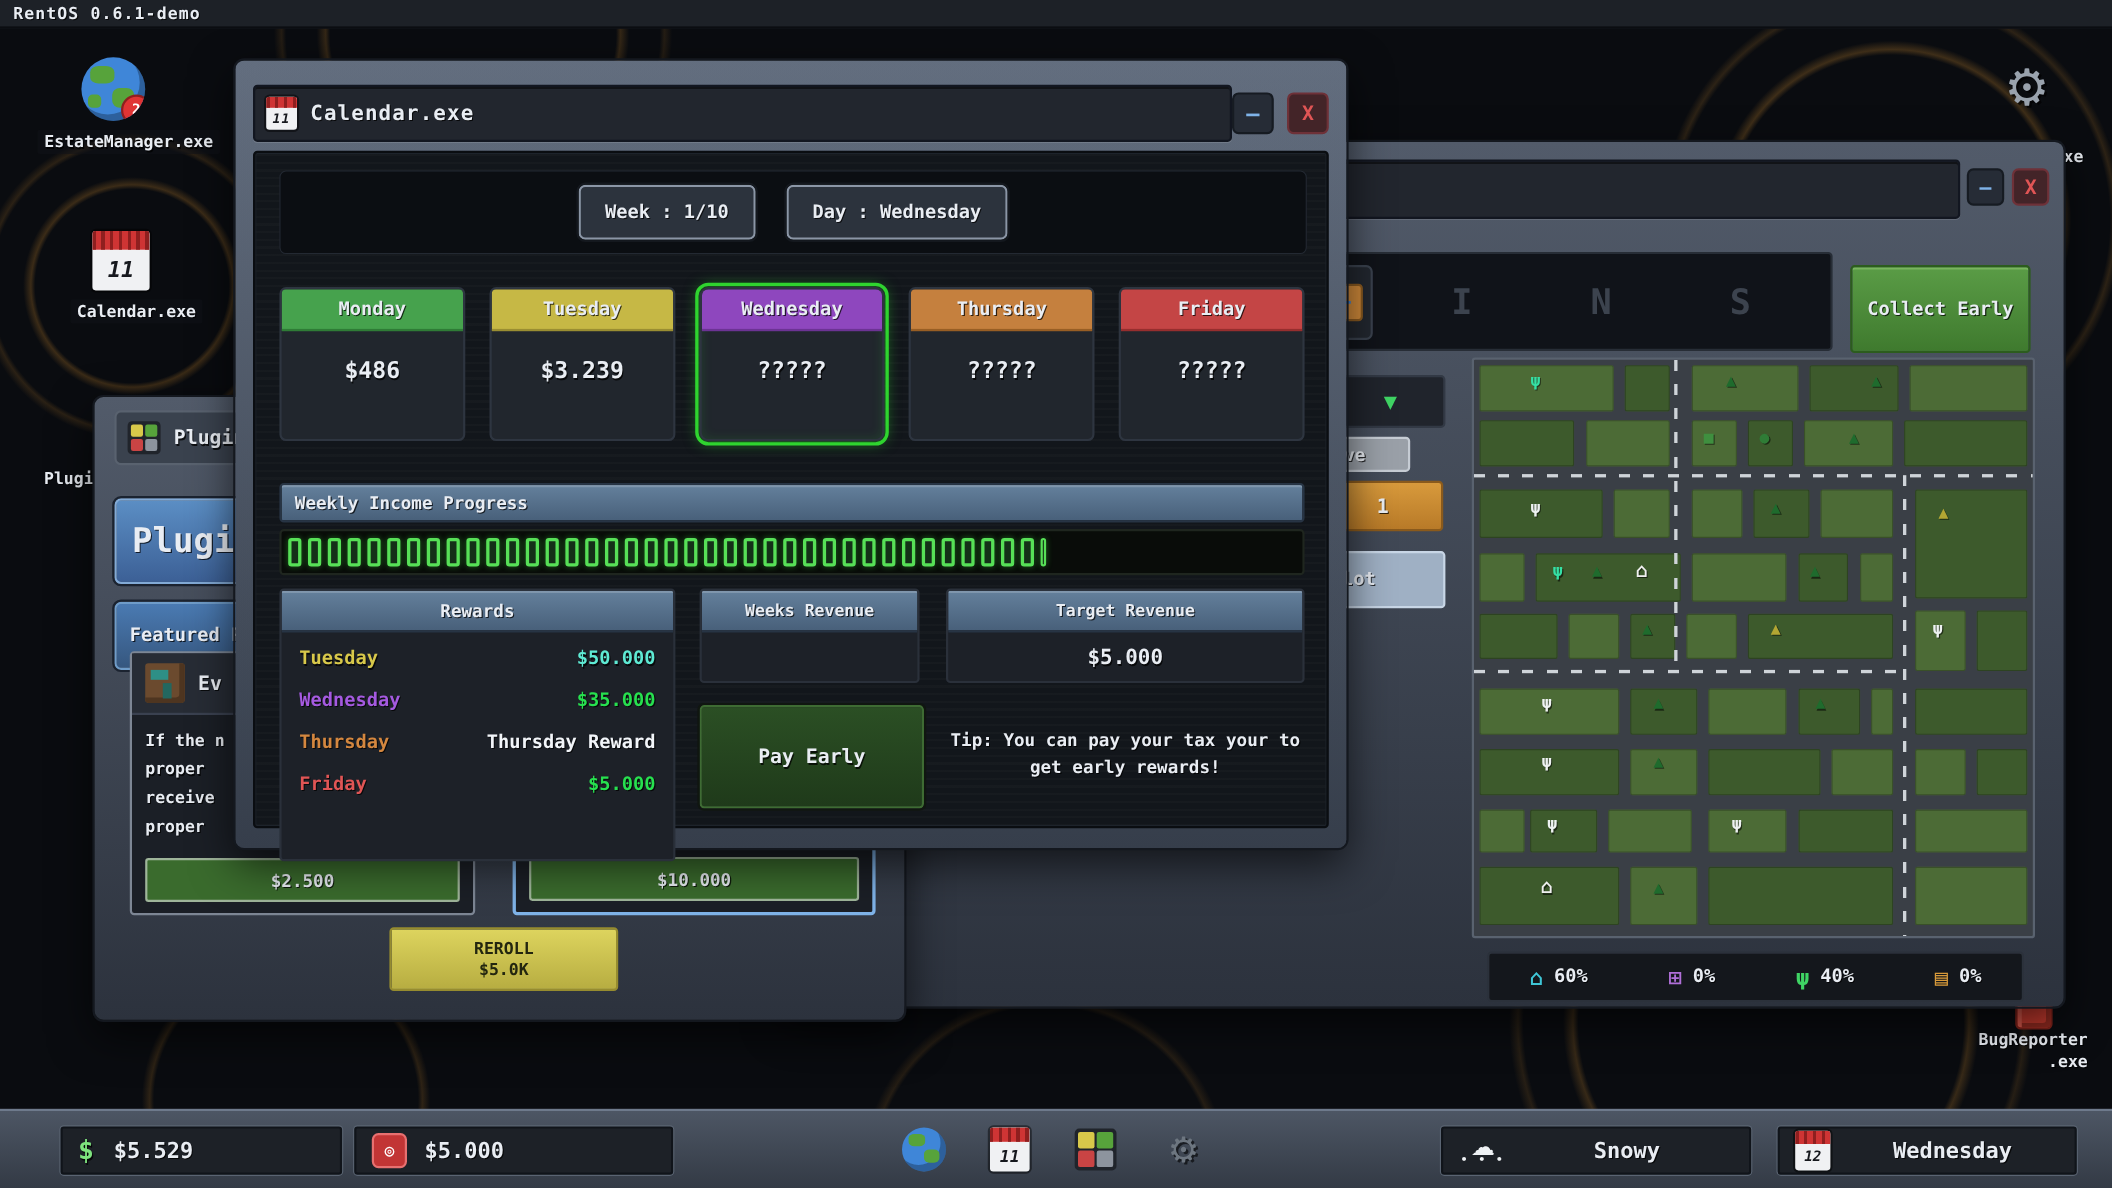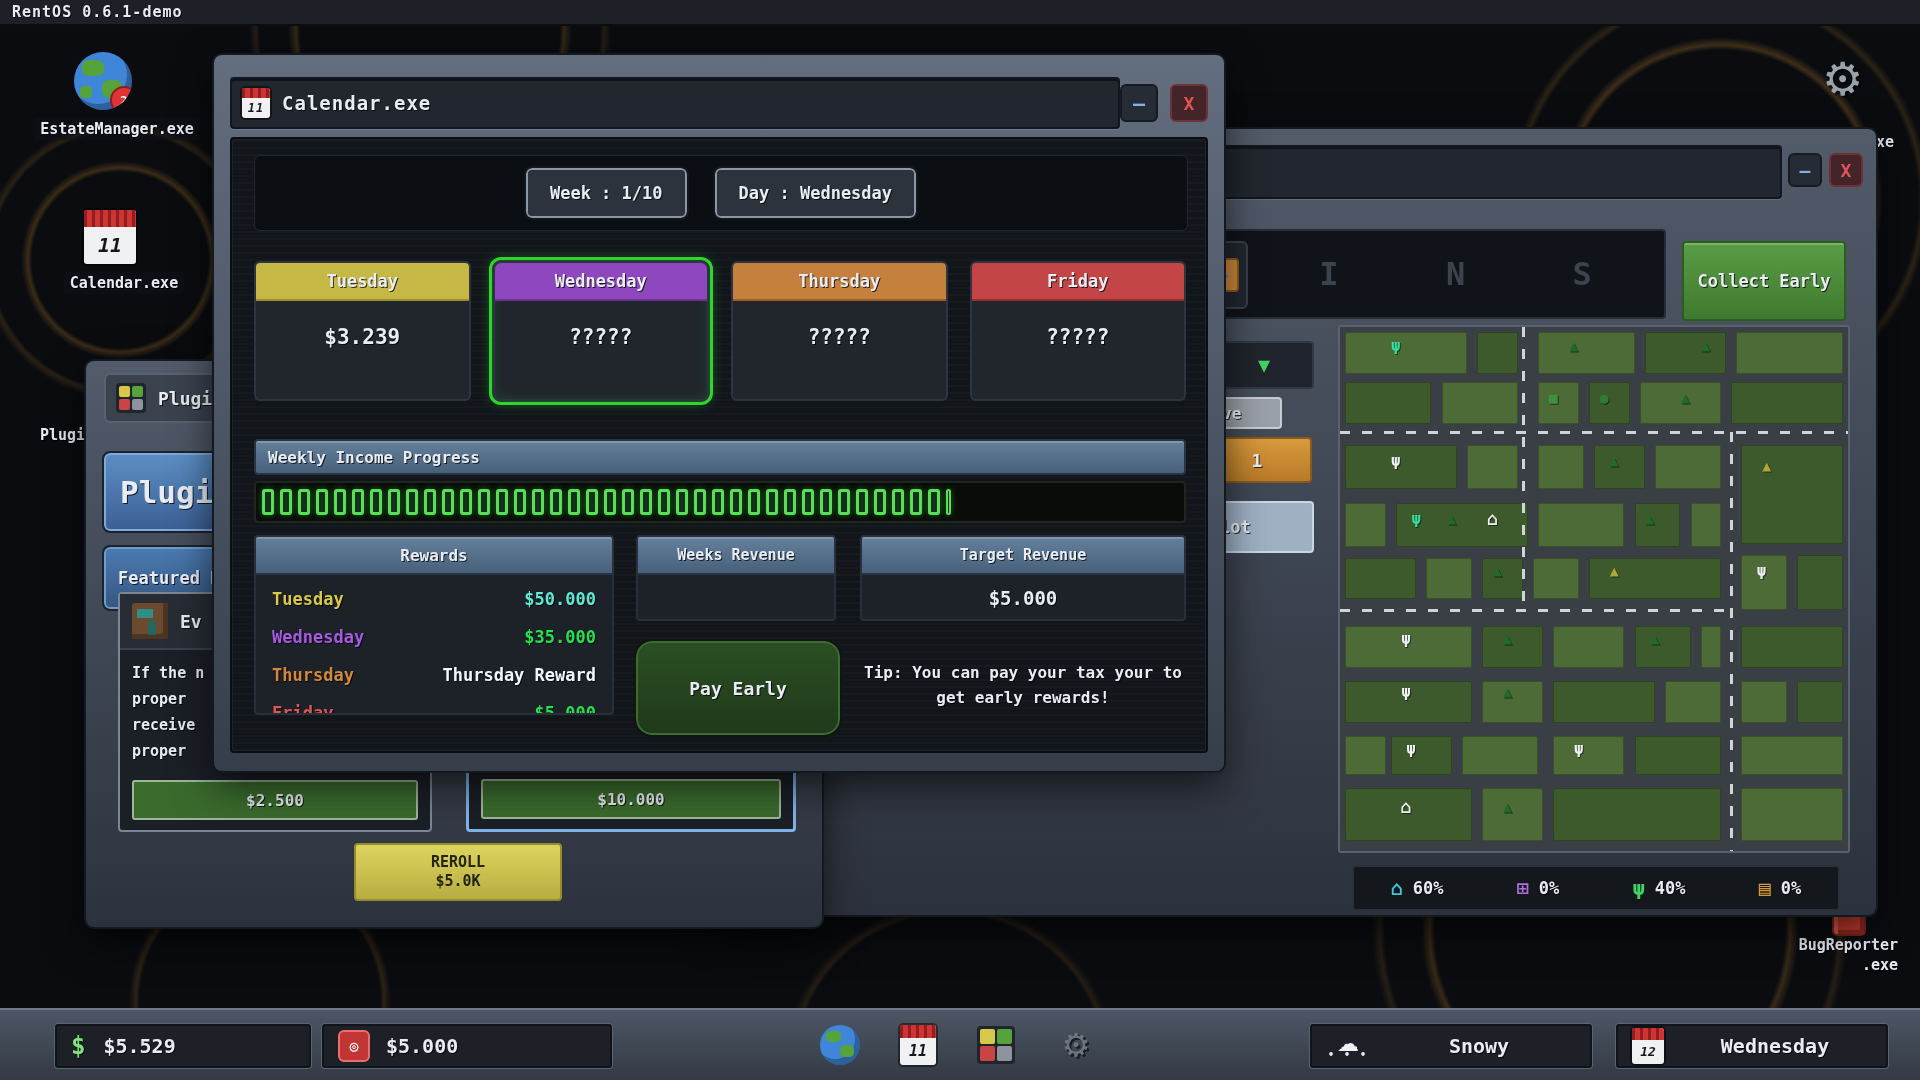--- a/index.html
+++ b/index.html
@@ -66,21 +66,21 @@
   #pgtrack{position:absolute;left:22px;top:342px;width:932px;height:42px;background:#090c09;border:2px solid #1f261f;border-radius:4px;
     box-sizing:border-box;display:flex;align-items:center;gap:6px;padding:0 6px;overflow:hidden;}
   .seg{width:12px;height:26px;border:3px solid #57e057;border-radius:3px;background:#143018;box-sizing:border-box;
     box-shadow:0 0 6px rgba(58,212,58,.45);flex:none;}
   .seg.part{width:5px;border-width:2px;}
   .panel{position:absolute;background:#1d2128;border:2px solid #2a303a;border-radius:4px;box-sizing:border-box;overflow:hidden;}
   .panel .phd{height:36px;display:flex;align-items:center;justify-content:center;font-size:16px;
     background:linear-gradient(180deg,#64809c,#48607a);border-bottom:2px solid #273444;box-shadow:inset 0 2px 0 rgba(255,255,255,.18);}
   .rrow{height:38px;display:flex;align-items:center;justify-content:space-between;padding:0 16px;font-size:17px;}
   .pvalue{display:flex;align-items:center;justify-content:center;font-size:19px;height:46px;}
-  #payearly{position:absolute;left:404px;top:502px;width:200px;height:90px;border-radius:16px;cursor:pointer;
+  #payearly{position:absolute;left:404px;top:502px;width:200px;height:90px;border-radius:4px;cursor:pointer;
     background:linear-gradient(180deg,#2b4f24,#1f3a1a);border:2px solid #3e6b33;outline:2px solid #101610;
     display:flex;align-items:center;justify-content:center;font-size:18px;}
   #tip{position:absolute;left:628px;top:502px;width:326px;height:90px;display:flex;flex-direction:column;align-items:center;justify-content:center;
     font-size:16px;line-height:1.55;text-align:center;}
   
   #plugwin{left:86px;top:361px;width:736px;height:566px;z-index:30;}
   #plugtab{position:absolute;left:18px;top:12px;width:270px;height:50px;background:#3a424e;border:2px solid #59626f;border-radius:6px;
     display:flex;align-items:center;gap:12px;padding-left:10px;box-sizing:border-box;font-size:18px;cursor:pointer;}
   .plugicon{position:relative;background:#20242b;border-radius:4px;display:grid;grid-template-columns:1fr 1fr;grid-template-rows:1fr 1fr;gap:2px;padding:3px;box-sizing:border-box;}
   .plugicon i{border-radius:2px;}
@@ -353,20 +353,24 @@
     </div>
 
     <div id="calcontent">
       <div id="topbar">
         <div class="pillbtn px">Week : 1/10</div>
         <div class="pillbtn px">Day : Wednesday</div>
       </div>
 
       <div id="days">
         <div class="day-card">
+          <div class="dh px" style="background: rgb(70, 162, 77); border-bottom-color: rgb(47, 124, 54);">Monday</div>
+            <div class="dv px">$486</div>
+          </div>
+        <div class="day-card">
           <div class="dh px" style="background: rgb(198, 184, 69); border-bottom-color: rgb(154, 142, 50);">Tuesday</div>
             <div class="dv px">$3.239</div>
           </div>
         <div class="day-card sel">
           <div class="dh px" style="background: rgb(142, 71, 190); border-bottom-color: rgb(108, 51, 148);">Wednesday</div>
             <div class="dv px">?????</div>
           </div>
         <div class="day-card">
           <div class="dh px" style="background: rgb(197, 128, 62); border-bottom-color: rgb(152, 94, 36);">Thursday</div>
             <div class="dv px">?????</div>
@@ -413,21 +417,21 @@
           <span class="seg"></span>
           <span class="seg"></span>
           <span class="seg"></span>
           <span class="seg"></span>
           <span class="seg"></span>
           <span class="seg"></span>
           <span class="seg"></span>
           <span class="seg part"></span>
         </div>
 
-      <div class="panel" style="left:22px;top:396px;width:360px;height:180px;">
+      <div class="panel" style="left:22px;top:396px;width:360px;height:248px;">
         <div class="phd px">Rewards</div>
         <div style="padding-top:5px;">
           <div class="rrow">
             <span class="px rl" style="color: rgb(216, 200, 74);">Tuesday</span>
               <span class="px rv" style="color: #5eead4;">$50.000</span>
             </div>
           <div class="rrow">
             <span class="px rl" style="color: rgb(165, 90, 224);">Wednesday</span>
               <span class="px rv" style="color: rgb(39, 224, 79);">$35.000</span>
             </div>

